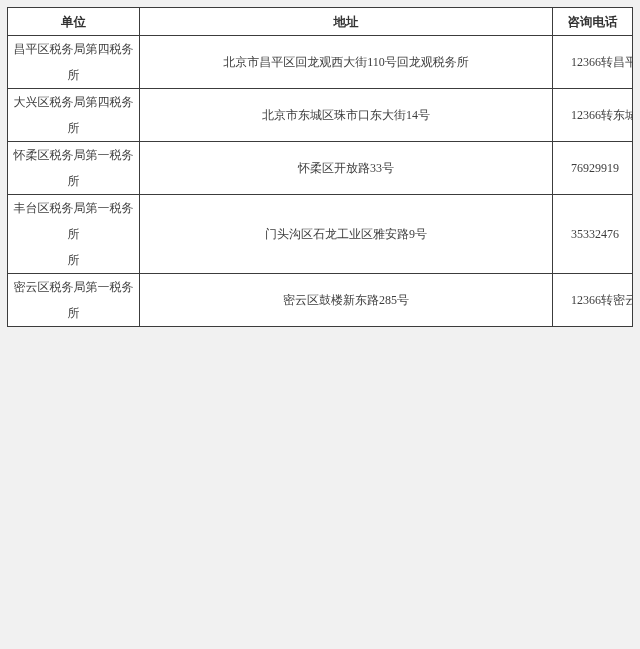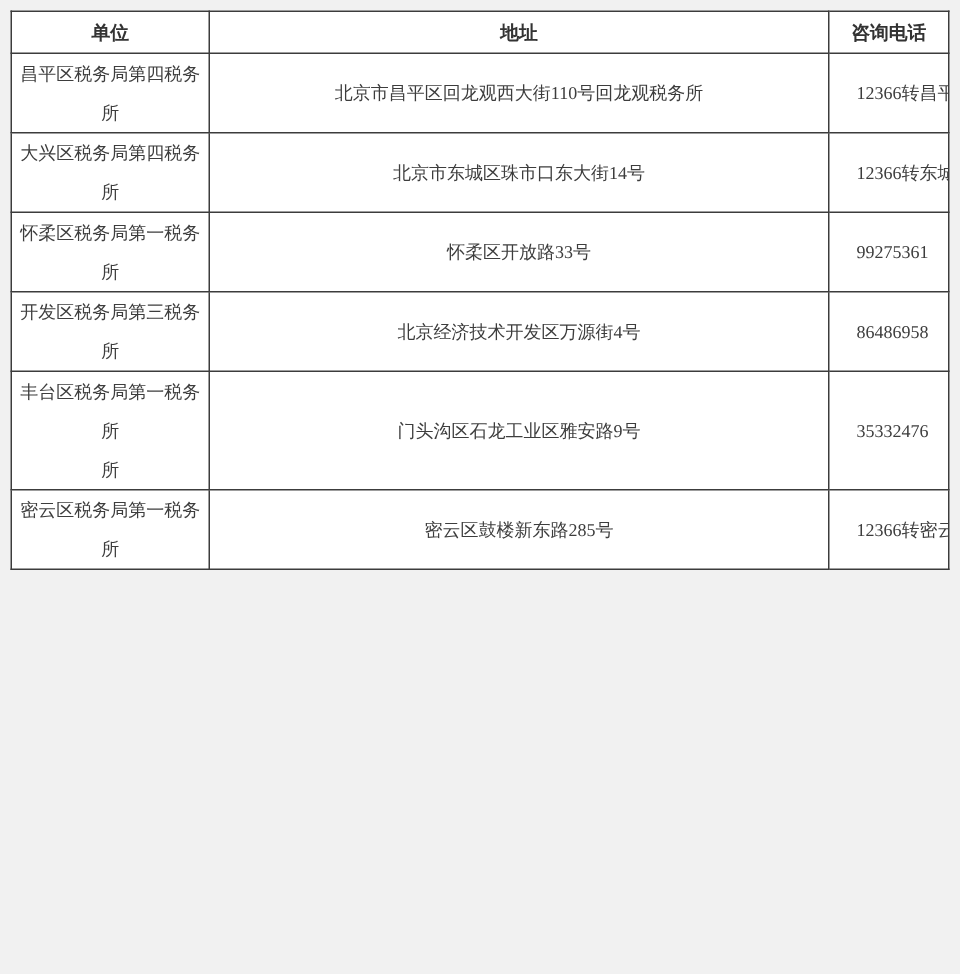--- a/index.html
+++ b/index.html
@@ -71,26 +71,21 @@
     <td class="phone-cell">12366转昌平</td>
   </tr>
         <tr class="single align-center">
     <td class="unit-cell">大兴区税务局第四税务所</td>
     <td class="address-cell">北京市东城区珠市口东大街14号</td>
     <td class="phone-cell">12366转东城</td>
   </tr>
         <tr class="single align-center">
     <td class="unit-cell">怀柔区税务局第一税务所</td>
     <td class="address-cell">怀柔区开放路33号</td>
-    <td class="phone-cell">99275361</td>
-  </tr>
-        <tr class="single align-center">
-    <td class="unit-cell">开发区税务局第三税务所</td>
-    <td class="address-cell">北京经济技术开发区万源街4号</td>
-    <td class="phone-cell">86486958</td>
+    <td class="phone-cell">76929919</td>
   </tr>
         <tr class="double align-center">
     <td class="unit-cell">丰台区税务局第一税务所
 所</td>
     <td class="address-cell">门头沟区石龙工业区雅安路9号</td>
     <td class="phone-cell">35332476</td>
   </tr>
         <tr class="single align-center">
     <td class="unit-cell">密云区税务局第一税务所</td>
     <td class="address-cell">密云区鼓楼新东路285号</td>

